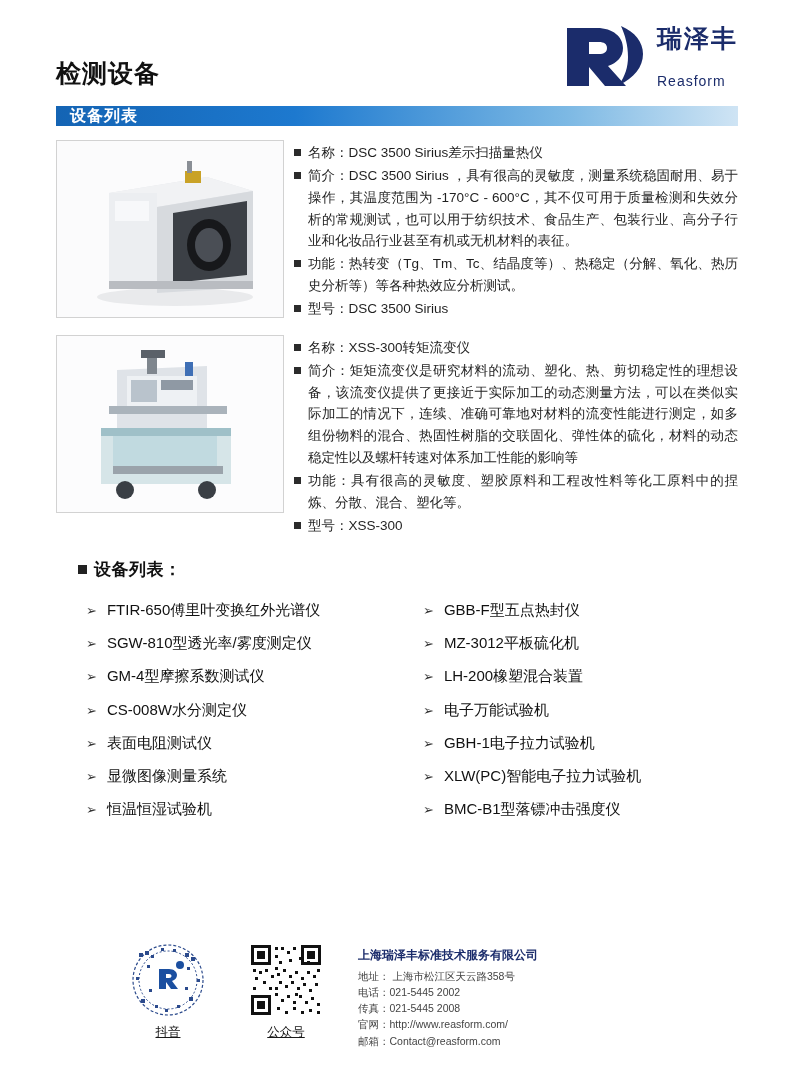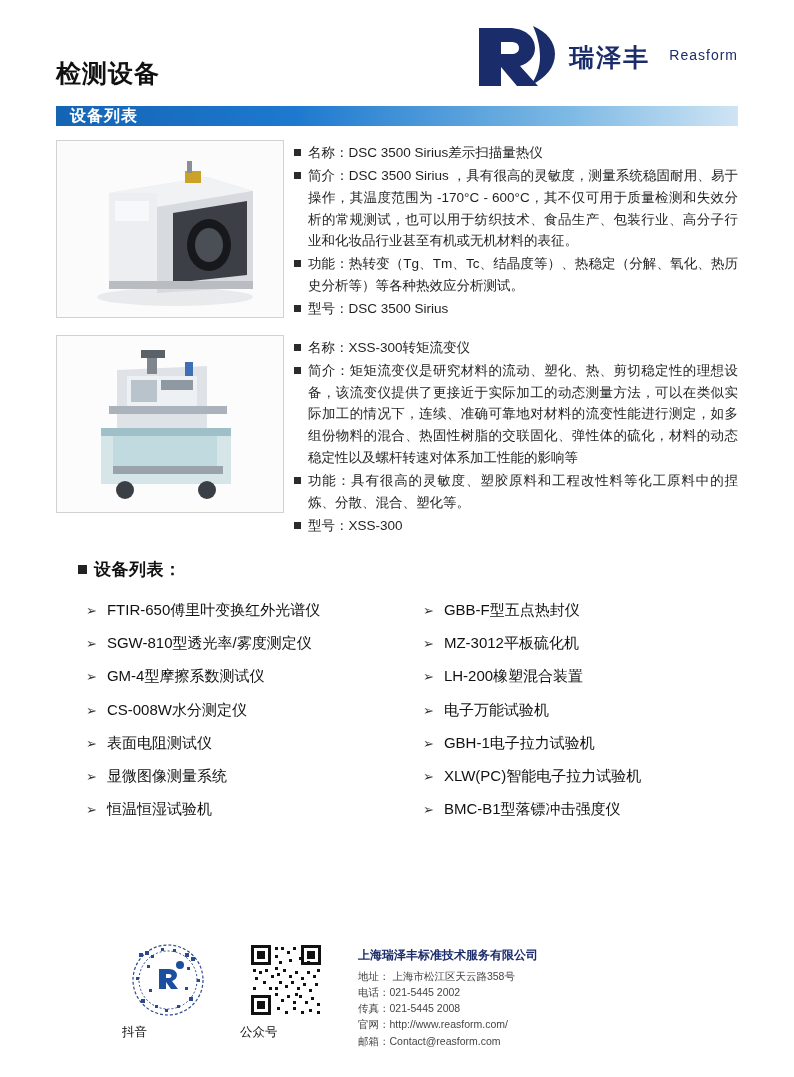--- a/index.html
+++ b/index.html
@@ -45,21 +45,21 @@
     gap: 10px;
     padding-bottom: 2px;
   }
   .brand-mark {
     width: 86px;
     height: 66px;
     position: relative;
   }
   .brand-text {
     display: flex;
-    flex-direction: row;
+    flex-direction: column;
     justify-content: center;
     line-height: 1.05;
     gap: 19px;
   }
   .brand-cn {
     font-size: 25px;
     font-weight: bold;
     color: #1b2c6b;
     letter-spacing: 2px;
   }
@@ -173,20 +173,22 @@
     position: absolute;
     left: 56px;
     right: 56px;
     bottom: 28px;
     display: flex;
     align-items: flex-start;
     gap: 26px;
   }
   .qr-block {
     width: 92px;
+    text-align: center;
+    text-decoration: underline;
   }
   .qr-img {
     width: 74px;
     height: 74px;
     margin: 0 auto;
     position: relative;
   }
   .qr-caption {
     margin-top: 7px;
     font-size: 12.5px;

